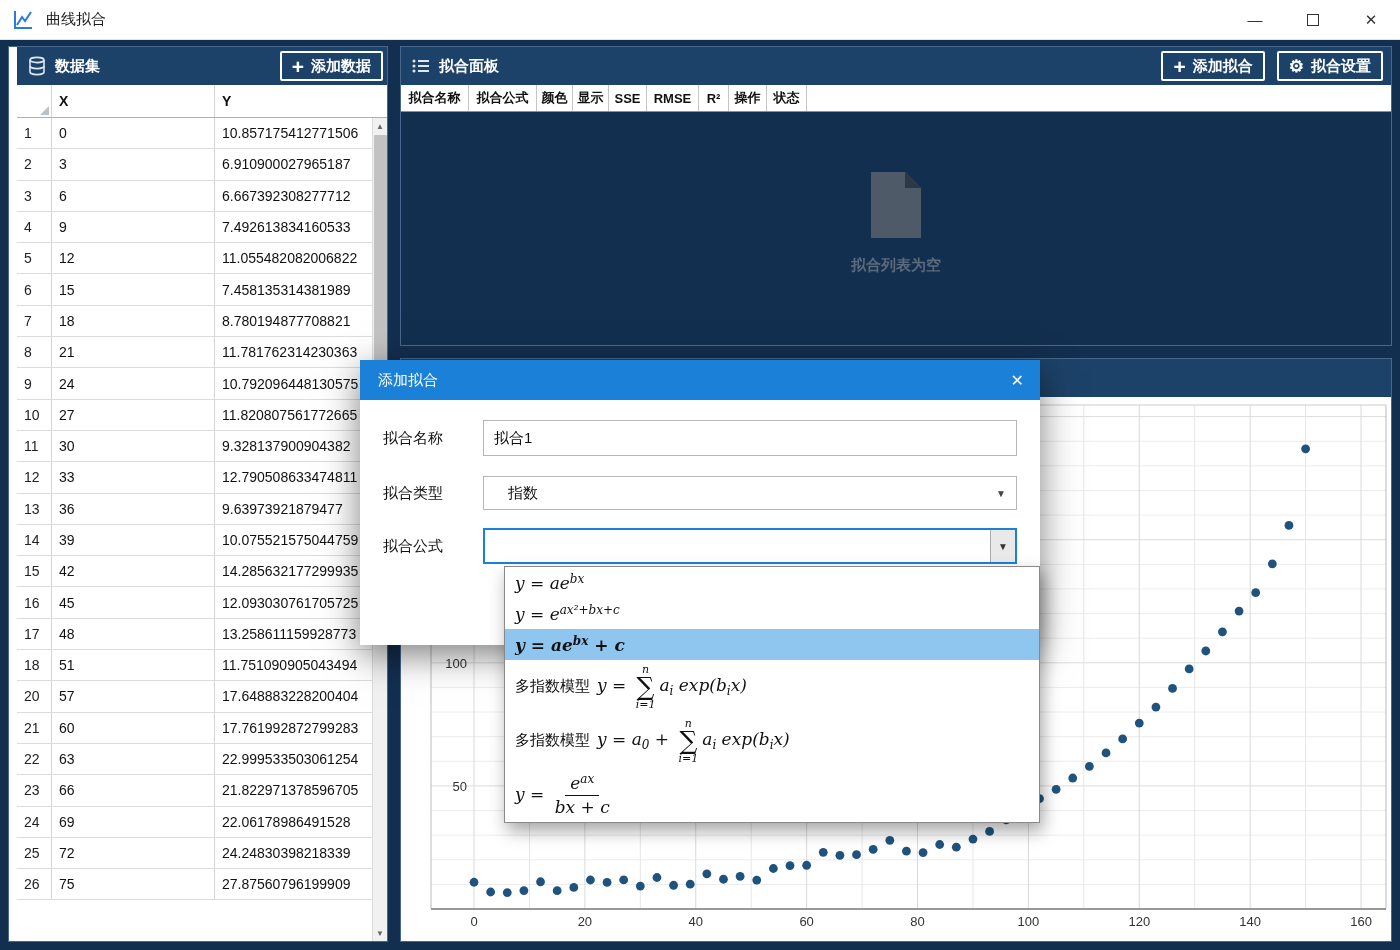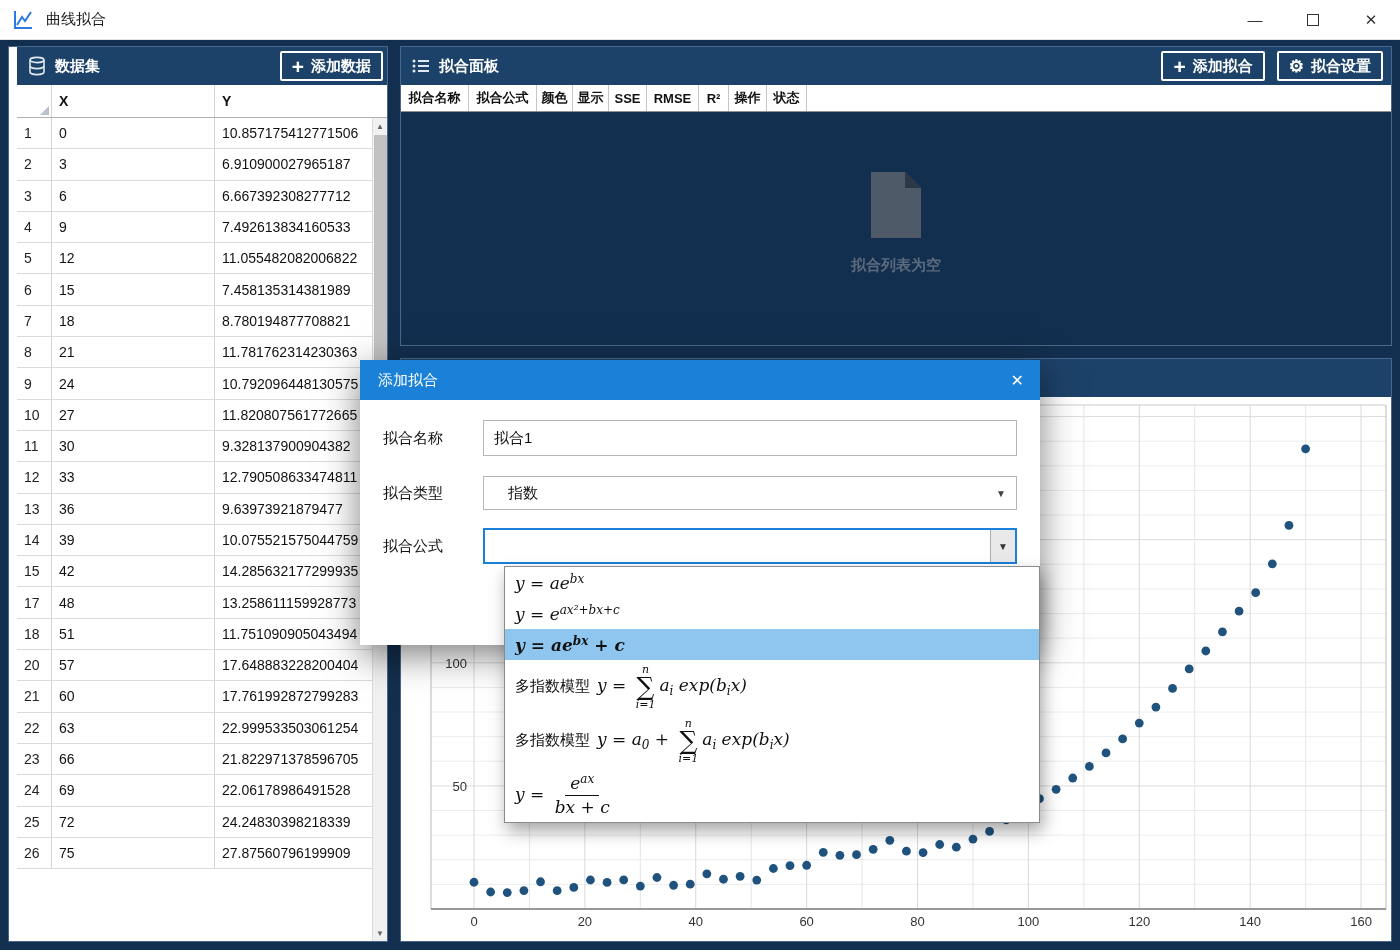--- a/index.html
+++ b/index.html
@@ -213,20 +213,25 @@
         </div>
         <div class="ds-row">
           <div class="ds-cell rnum">14</div>
           <div class="ds-cell cx">39</div>
           <div class="ds-cell cy">10.075521575044759</div>
         </div>
         <div class="ds-row">
           <div class="ds-cell rnum">15</div>
           <div class="ds-cell cx">42</div>
           <div class="ds-cell cy">14.285632177299935</div>
+        </div>
+        <div class="ds-row">
+          <div class="ds-cell rnum">16</div>
+          <div class="ds-cell cx">45</div>
+          <div class="ds-cell cy">12.093030761705725</div>
         </div>
         <div class="ds-row">
           <div class="ds-cell rnum">17</div>
           <div class="ds-cell cx">48</div>
           <div class="ds-cell cy">13.258611159928773</div>
         </div>
         <div class="ds-row">
           <div class="ds-cell rnum">18</div>
           <div class="ds-cell cx">51</div>
           <div class="ds-cell cy">11.751090905043494</div>

